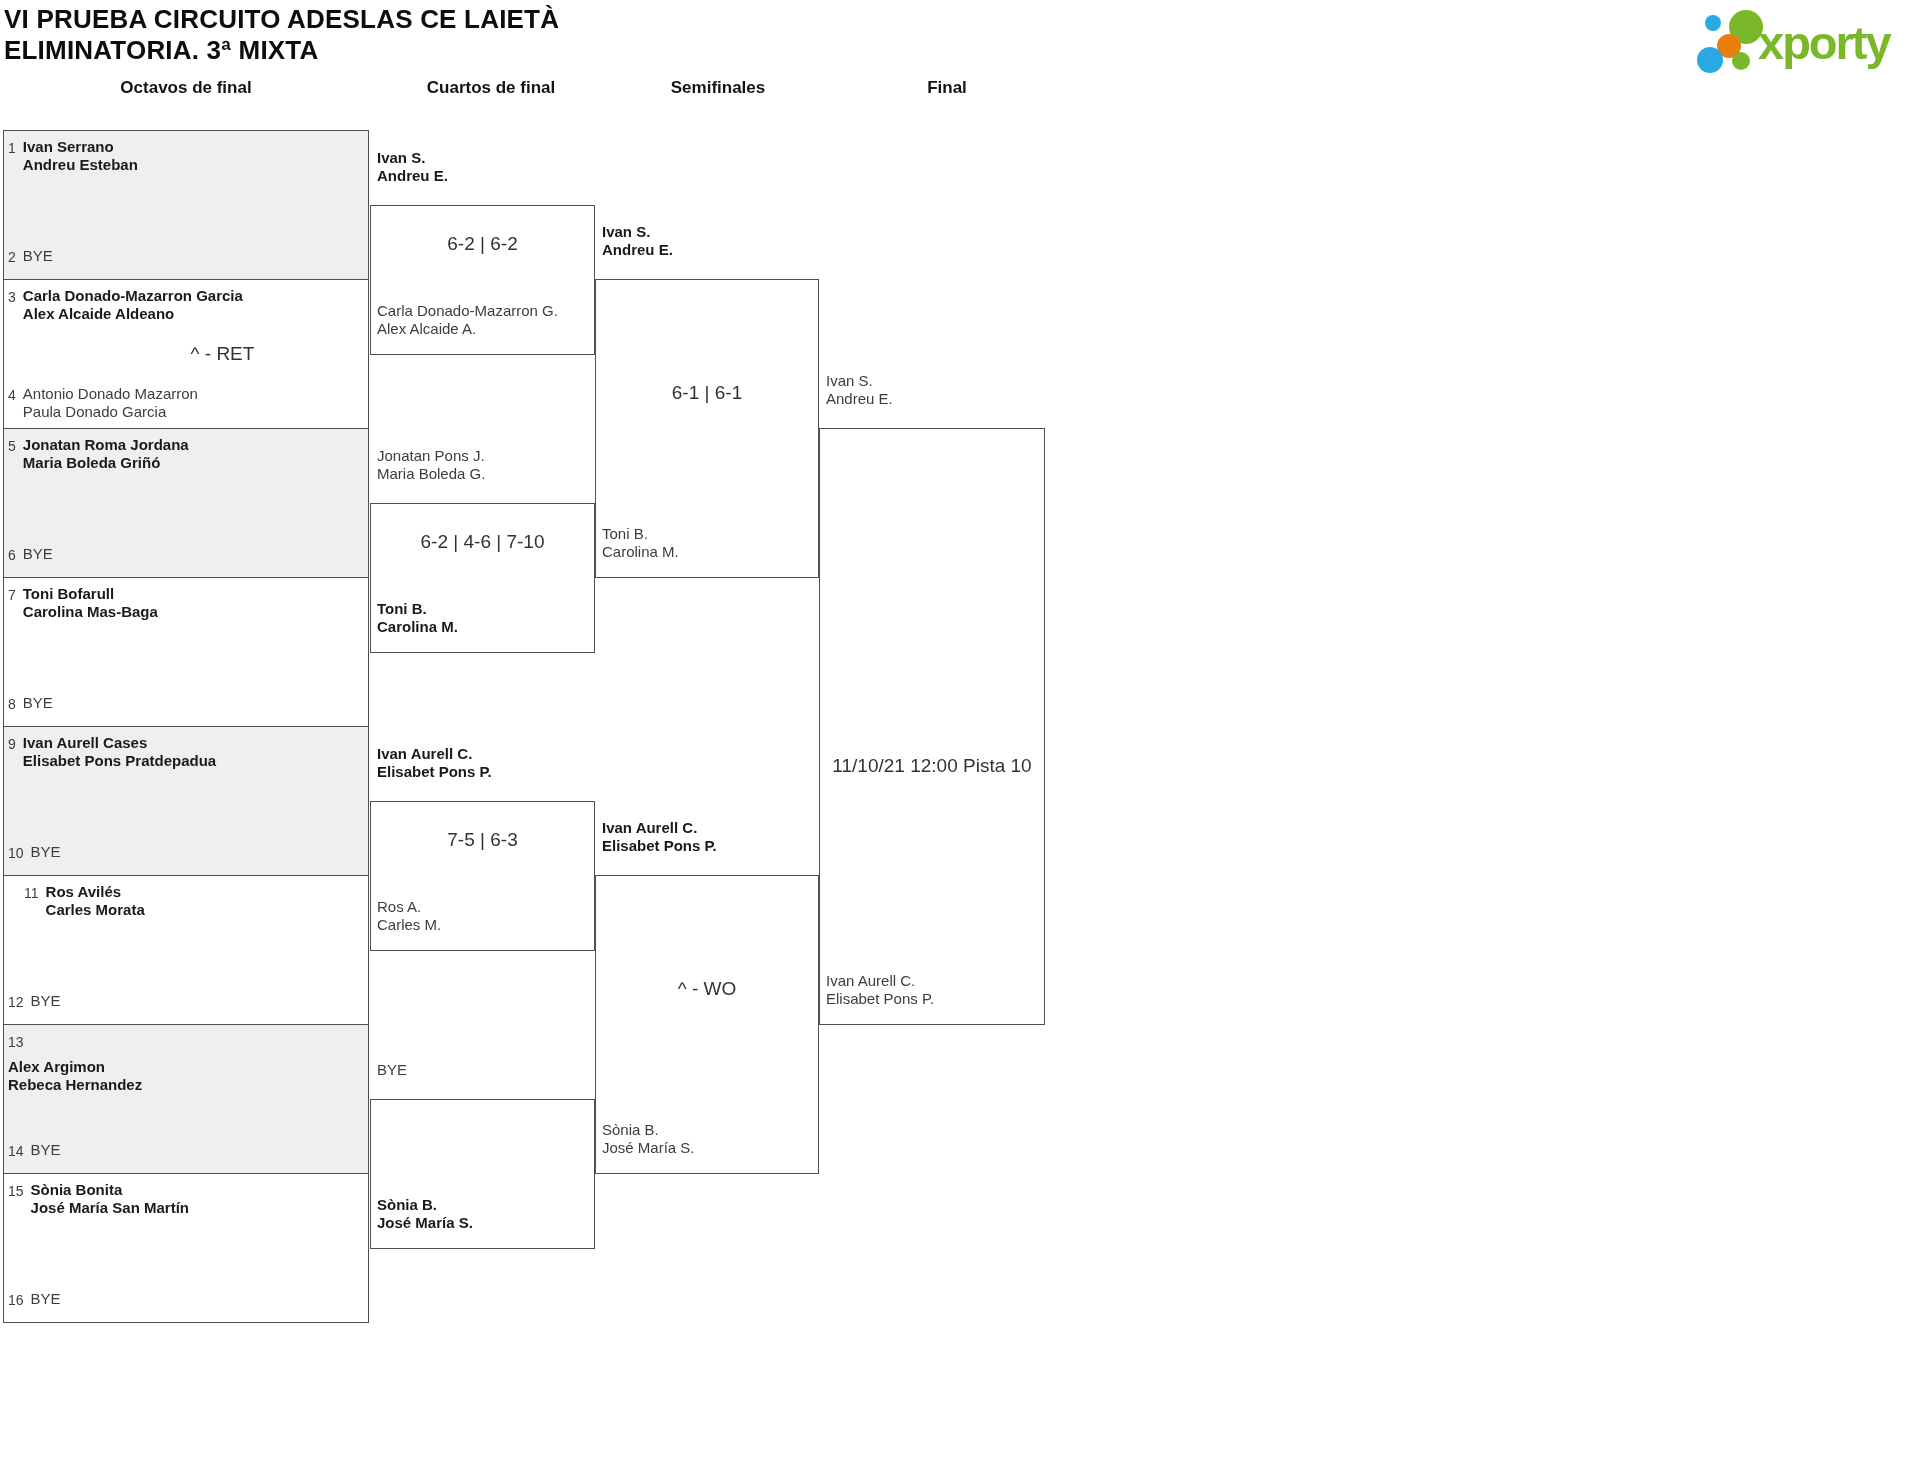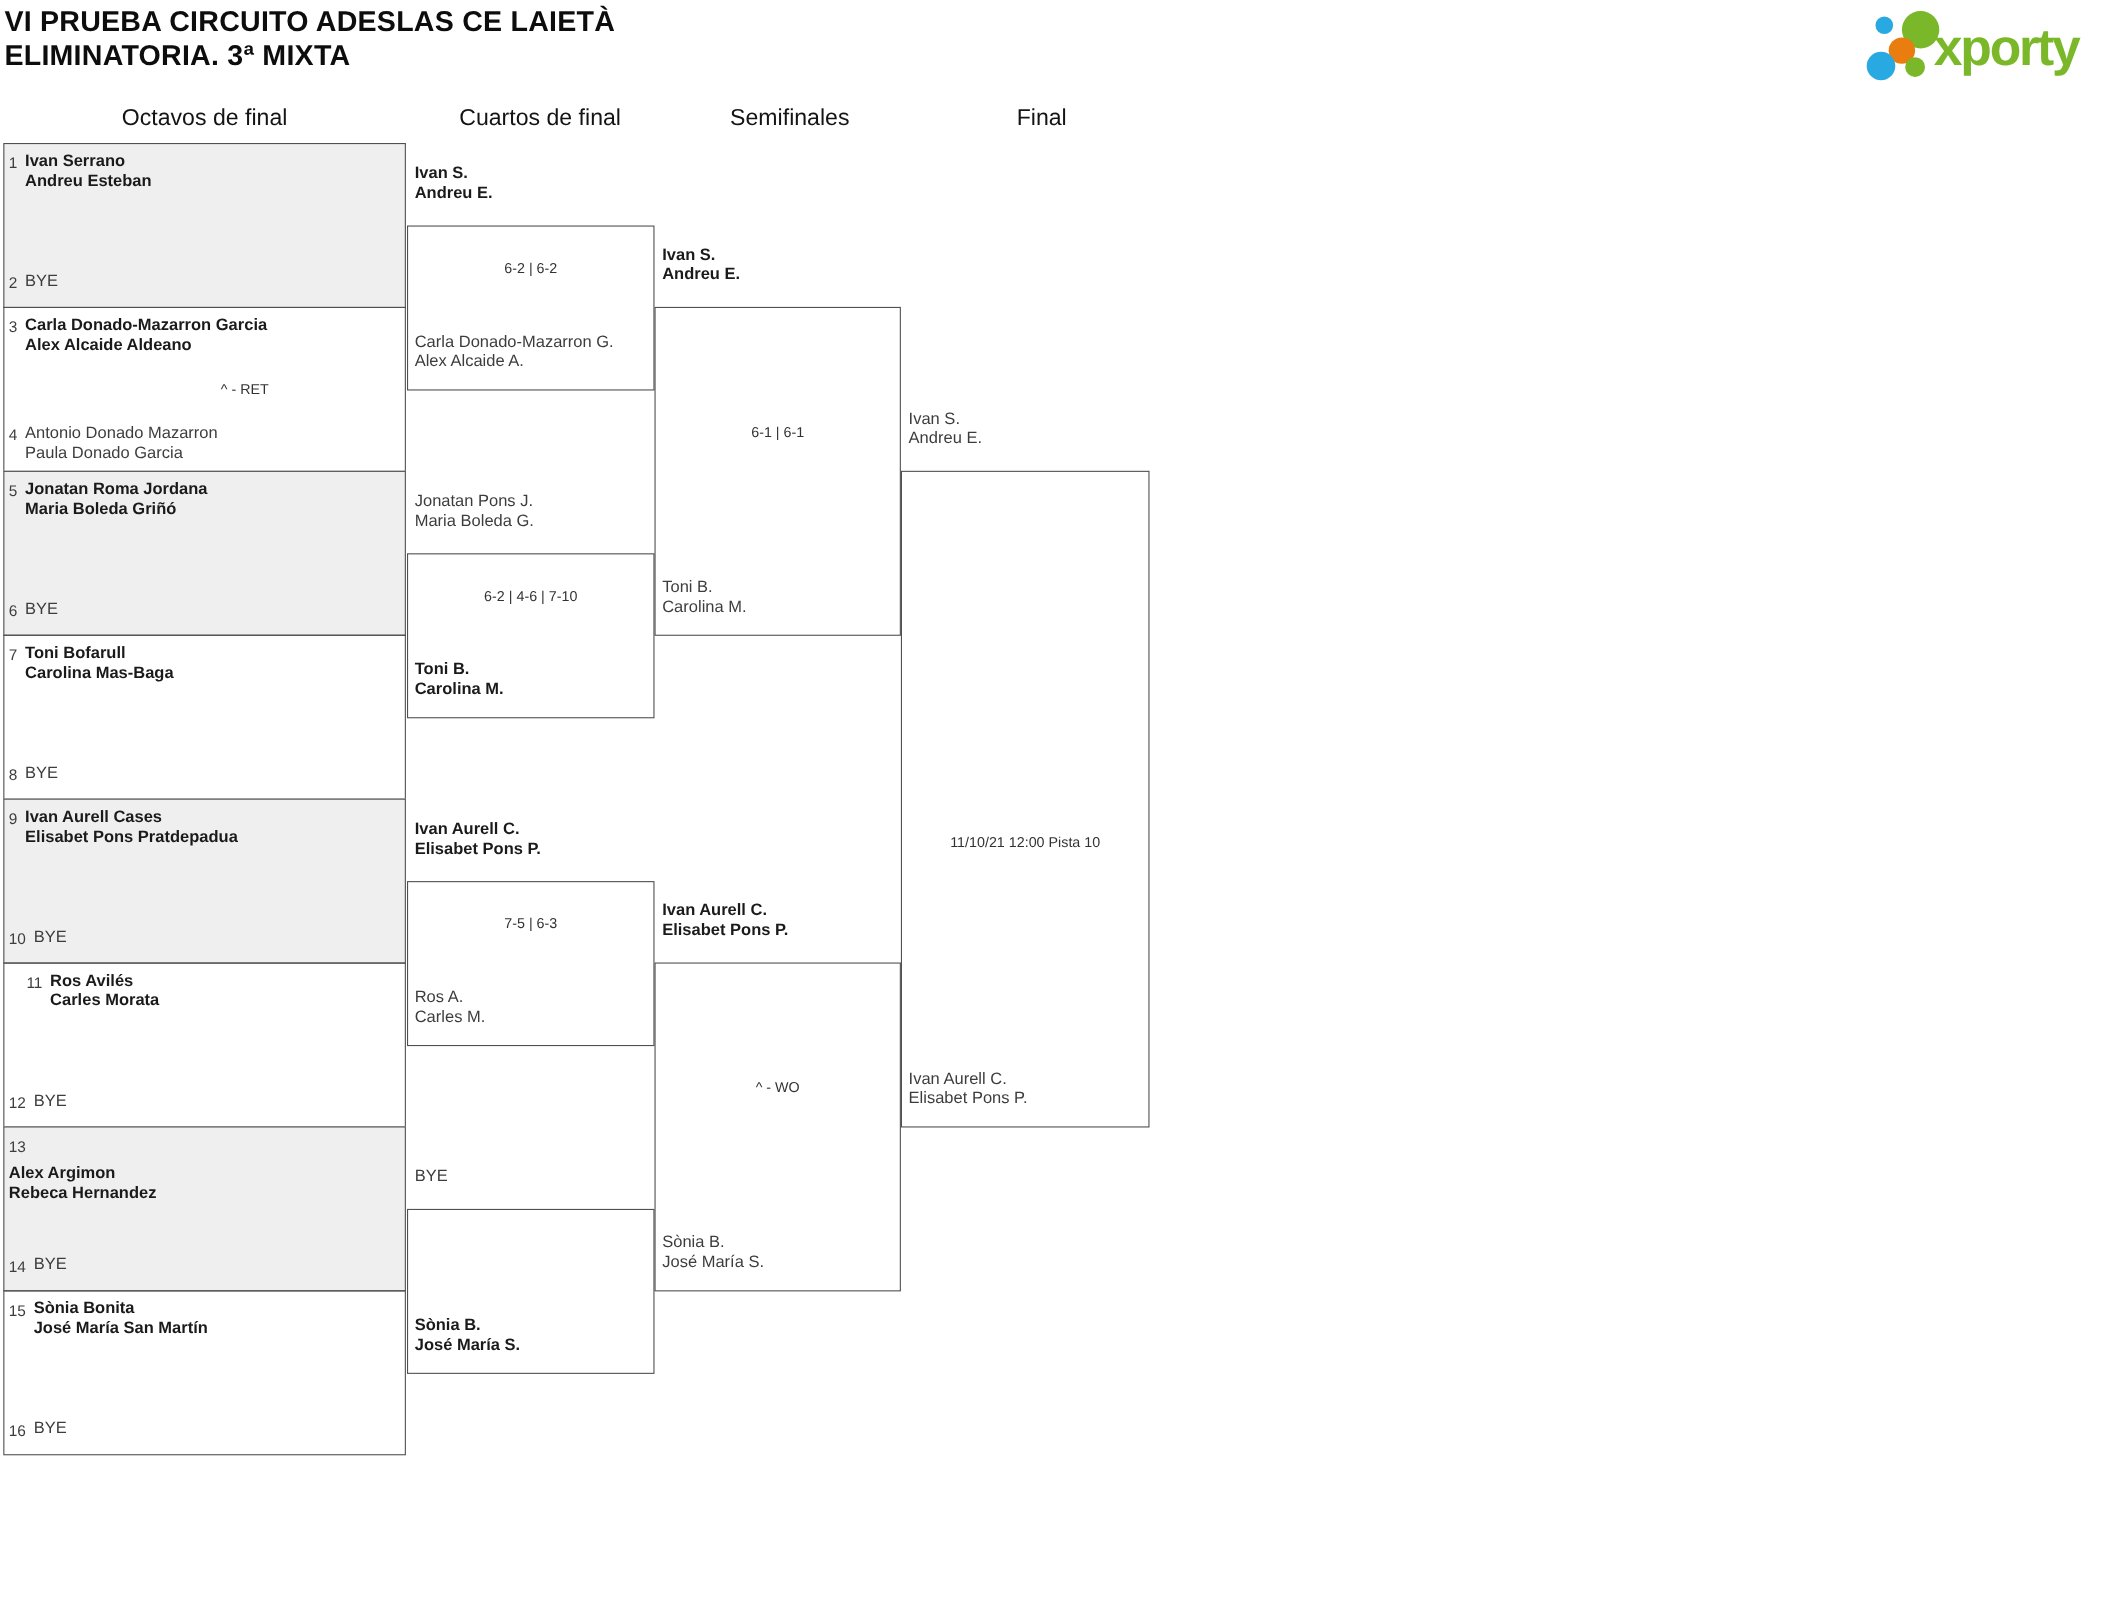--- a/index.html
+++ b/index.html
@@ -1,32 +1,32 @@
 <!DOCTYPE html>
 <html style="--line: #505050; --shade: #efefef; --tb: #1a1a1a; --tr: #3d3d3d;"><head>
 <meta charset="utf-8">
 <style>
   html,body{margin:0;padding:0;background:#ffffff;}
   body{width:1920px;height:1459px;position:relative;overflow:hidden;
        font-family:"Liberation Sans", sans-serif;}
   .title{position:absolute;left:4px;top:4px;font-size:26px;line-height:31px;
          font-weight:700;color:#0d0d0d;letter-spacing:.2px;}
-  .hdr{position:absolute;top:96px;transform:translateX(-50%);font-size:21px;
-       font-weight:400;color:#141414;white-space:nowrap;}
+  .hdr{position:absolute;top:78px;transform:translateX(-50%);font-size:17px;
+       font-weight:700;color:#141414;white-space:nowrap;}
   #bracket{position:absolute;left:0;top:0;width:1920px;height:1459px;}
   .mbox{position:absolute;border:1px solid var(--line,#505050);
         box-sizing:border-box;background:transparent;}
   .mbox.shaded{background:var(--shade,#efefef);}
   .entry{position:absolute;display:flex;gap:7px;align-items:flex-start;}
   .seed{font-size:14px;line-height:18px;color:var(--tr,#3d3d3d);margin-top:1px;}
   .names{display:block;}
   .nm{font-size:15px;line-height:18px;color:var(--tr,#3d3d3d);white-space:nowrap;}
   .bold .nm{font-weight:700;color:var(--tb,#1a1a1a);}
   .lbl{position:absolute;}
-  .score{position:absolute;font-size:13px;line-height:18px;color:#333333;
+  .score{position:absolute;font-size:19px;line-height:18px;color:#333333;
          text-align:center;white-space:nowrap;}
   .logo{position:absolute;left:1686px;top:2px;}
 </style>
 </head>
 <body>
 
 <div class="title">
   <div>VI PRUEBA CIRCUITO ADESLAS CE LAIETÀ</div>
   <div>ELIMINATORIA. 3ª MIXTA</div>
 </div>

